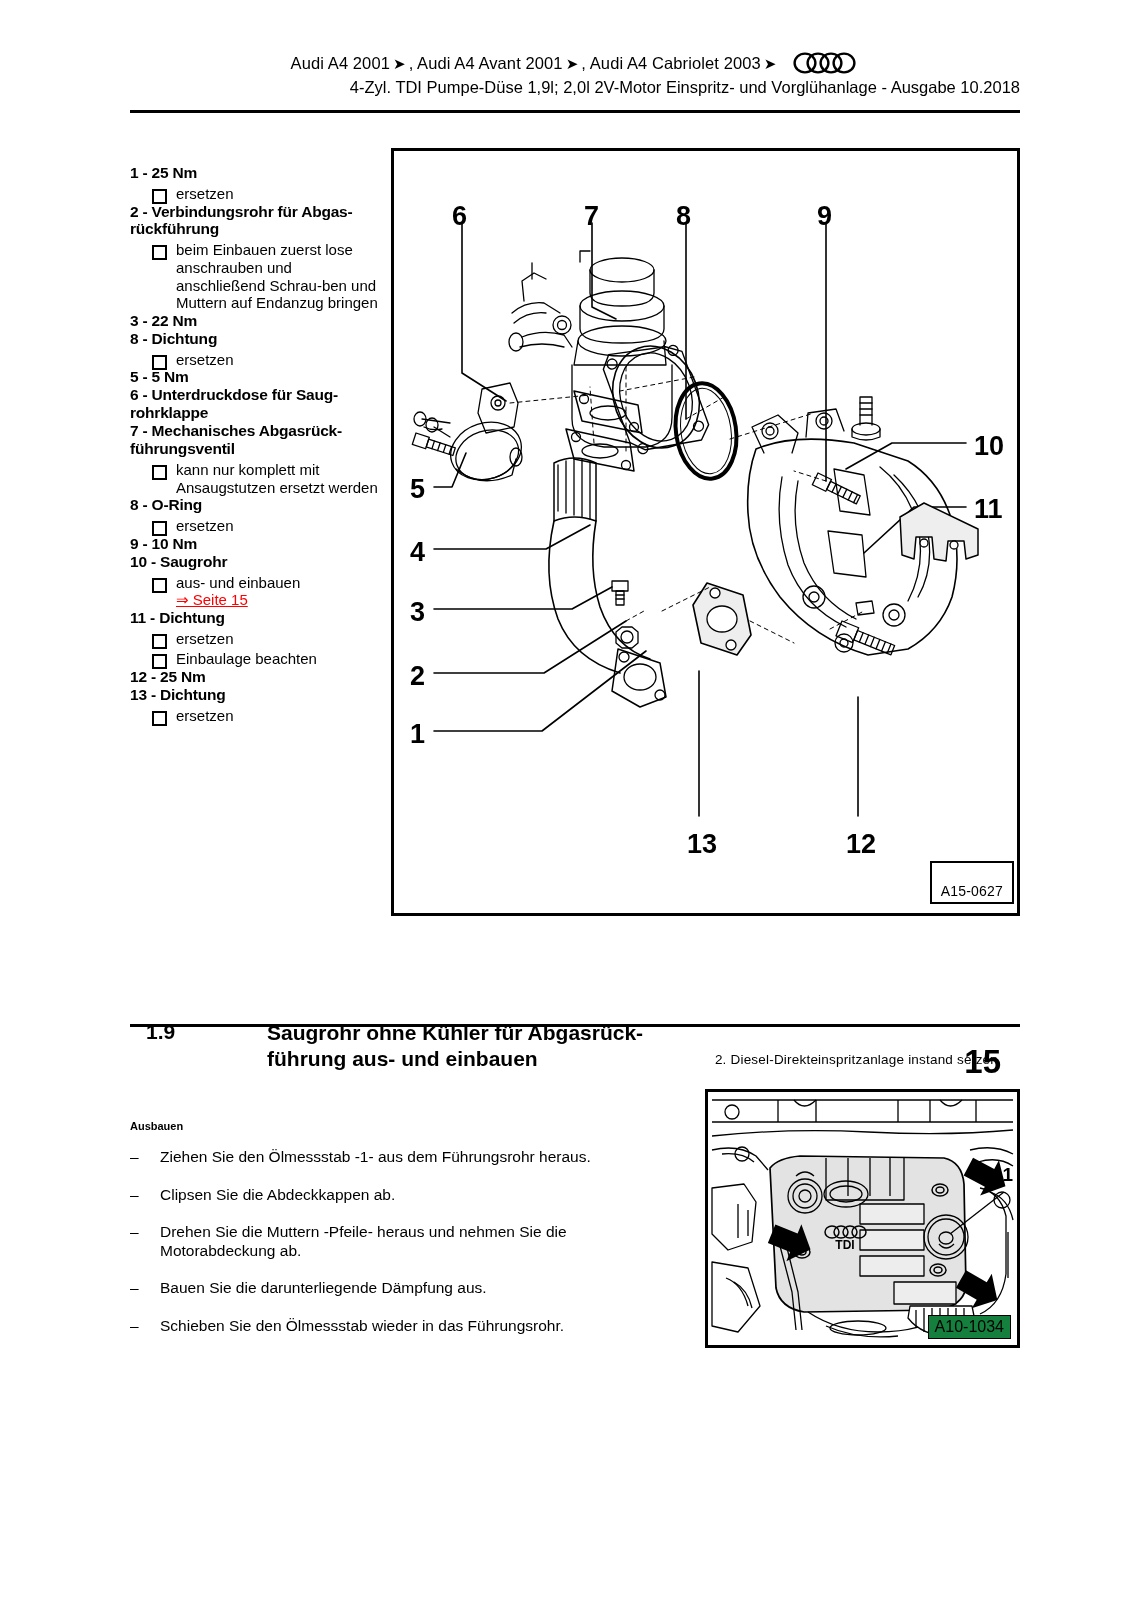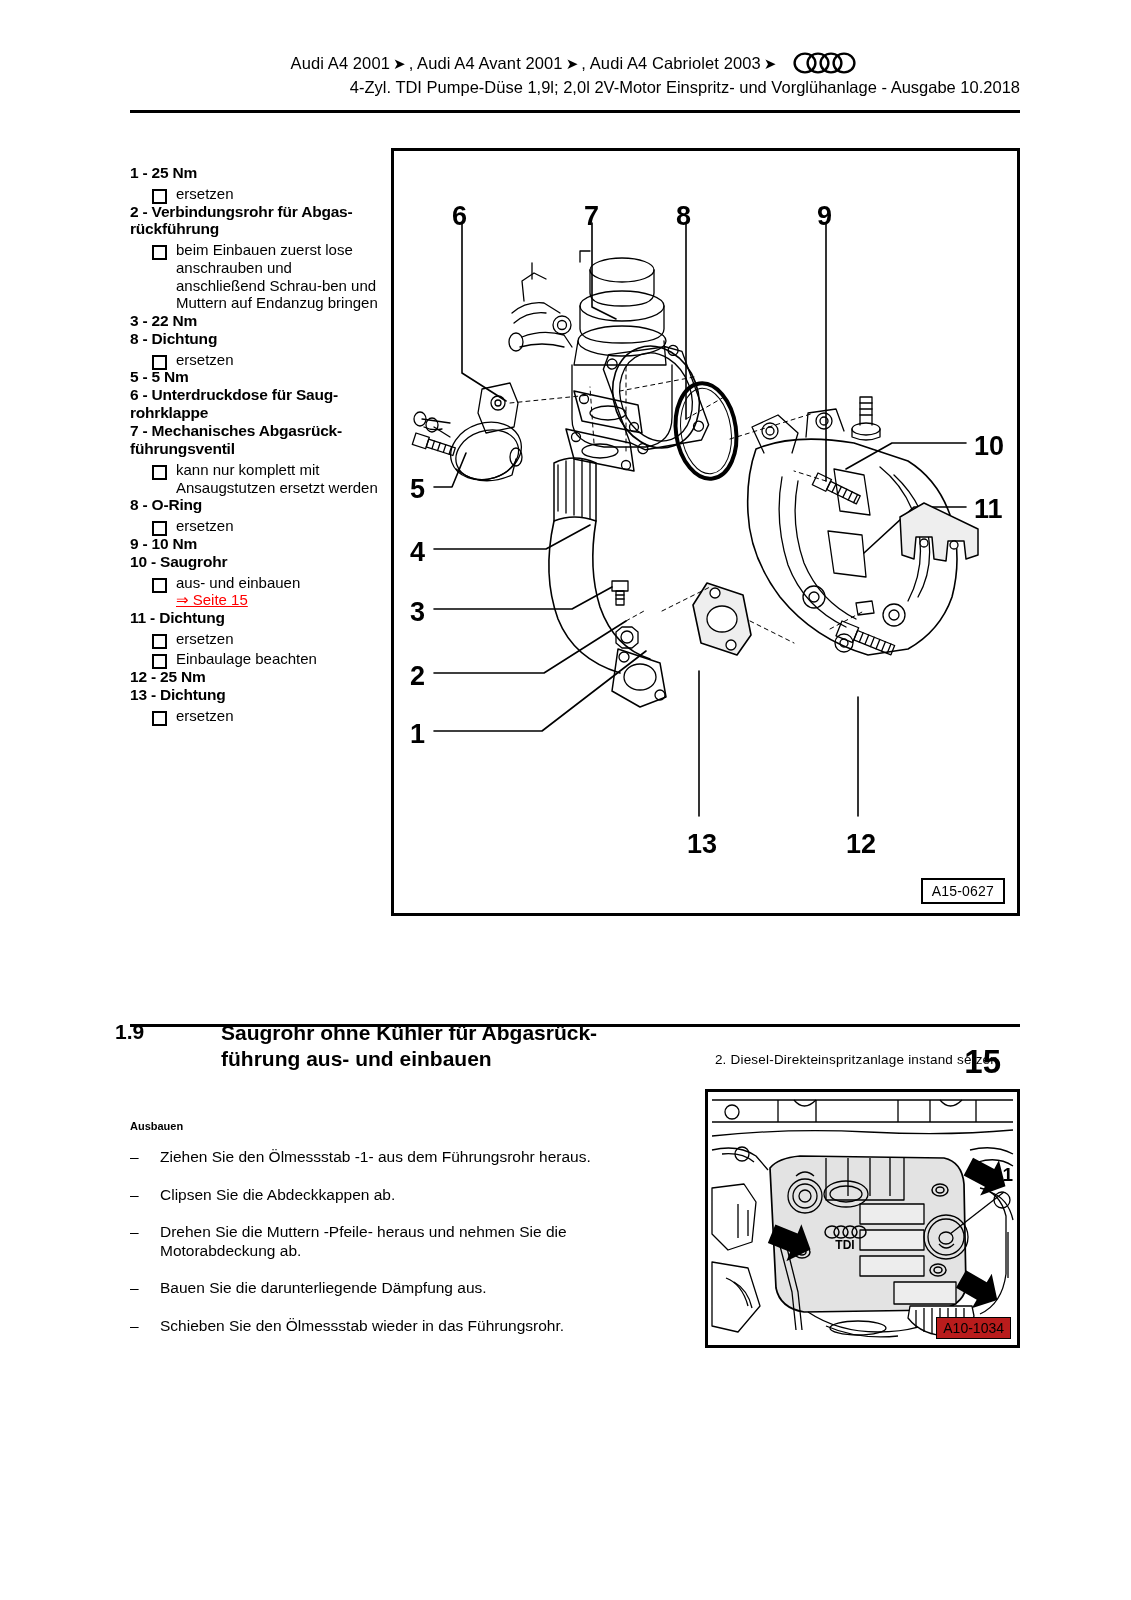--- a/index.html
+++ b/index.html
@@ -54,33 +54,33 @@
   .sub-text { flex: 1 1 auto; }
   .xref { color: #ff0000; text-decoration: underline; display: block; }
 
   
   .figure-main {
     position: absolute; left: 391px; top: 148px;
     width: 629px; height: 768px;
     border: 3px solid #000; background: #fff;
   }
   .fig-id {
-    position: absolute; right: 12px; bottom: 9px;
+    position: absolute; right: 3px; bottom: 9px;
     border: 2px solid #000; background: #fff;
-    font-size: 14px; padding: 3px 9px 3px 9px; letter-spacing: 0.2px;
+    font-size: 14px; padding: 20px 9px 3px 9px; letter-spacing: 0.2px;
   }
   .callout {
     position: absolute; font-size: 27px; font-weight: bold;
     font-family: "Liberation Sans", sans-serif; line-height: 1;
   }
 
   
   .section-head {
-    position: absolute; left: 115px; top: 1020px; width: 560px;
-    display: flex; gap: 0px;
+    position: absolute; left: 146px; top: 1020px; width: 560px;
+    display: flex; gap: 15px;
   }
   .section-num { font-size: 21px; font-weight: bold; width: 106px; flex: 0 0 106px; }
   .section-title { font-size: 21px; font-weight: bold; line-height: 1.25; }
 
   .subhead {
     position: absolute; left: 130px; top: 1120px;
     font-size: 11px; font-weight: bold;
   }
   .steps { position: absolute; left: 130px; top: 1148px; width: 538px; }
   .step {
@@ -90,22 +90,22 @@
   .step-text { flex: 1 1 auto; }
 
   
   .figure-photo {
     position: absolute; left: 705px; top: 1089px;
     width: 315px; height: 259px;
     border: 3px solid #000; background: #fff; overflow: hidden;
   }
   .fig-id-small {
     position: absolute; right: 6px; bottom: 6px;
-    border: 1.5px solid #000; background: #b91c1c;
-    font-size: 14px; padding: 2px 6px; z-index: 40;
+    border: 1.5px solid #000; background: #15803d;
+    font-size: 16px; padding: 2px 6px; z-index: 40;
   }
   .photo-callout {
     position: absolute; font-size: 19px; font-weight: bold; z-index: 40;
   }
 
   
   .footer-rule {
     position: absolute; left: 130px; bottom: 112px; width: 890px;
     height: 3px; background: #000;
   }

